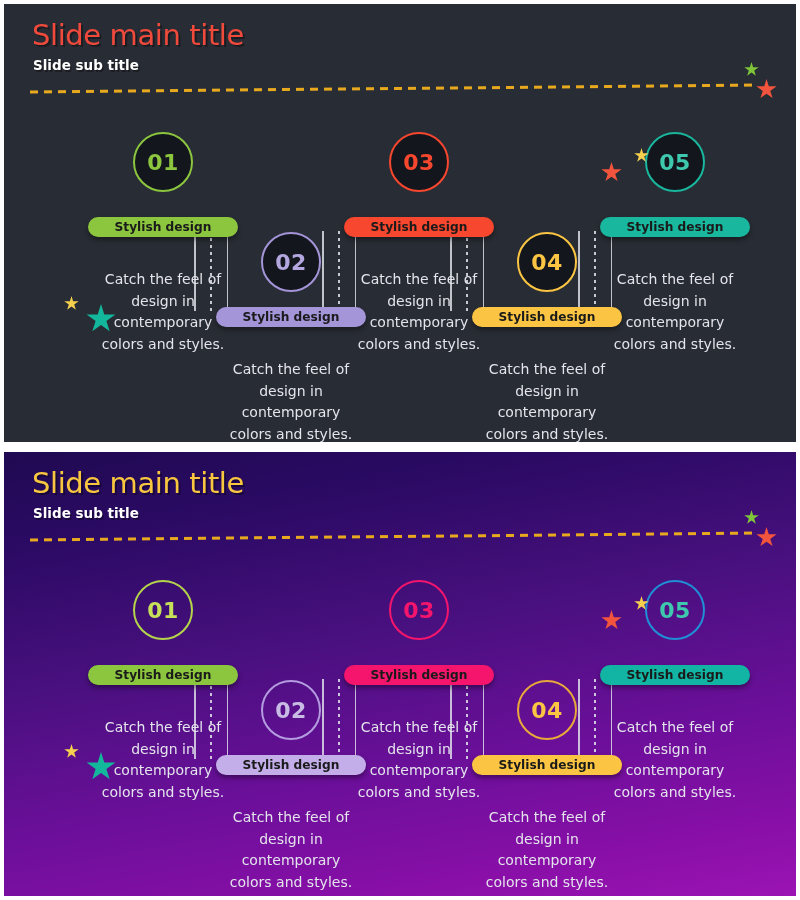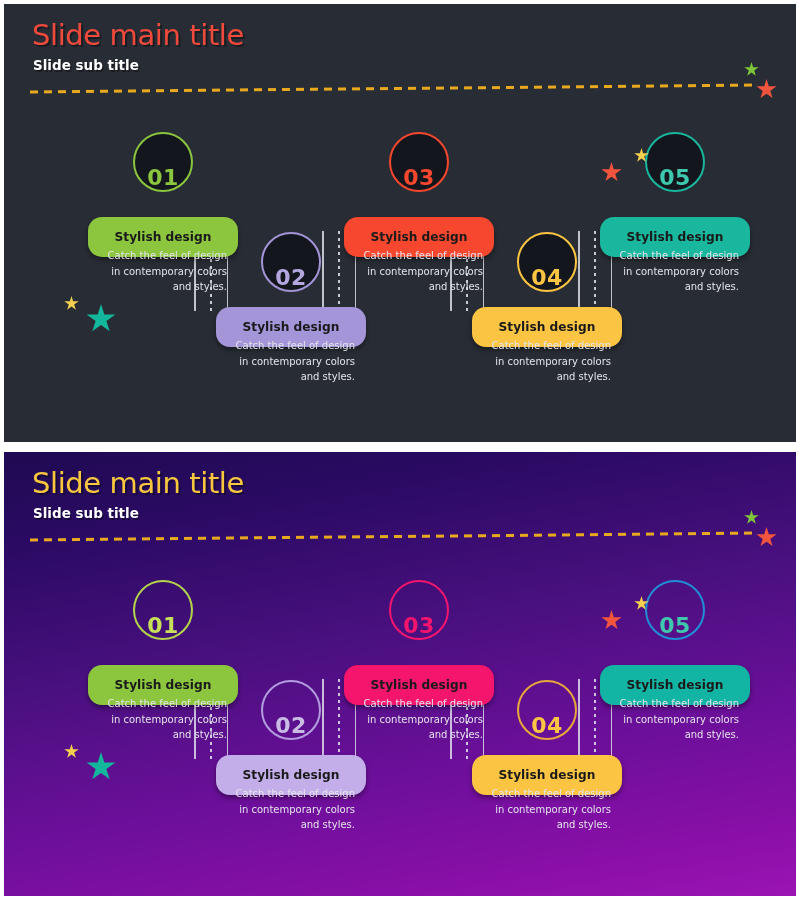--- a/index.html
+++ b/index.html
@@ -52,39 +52,40 @@
                        2% 35%, 39% 35%);
   }
   .star-sm { width: 15px; height: 15px; }
   .star-md { width: 21px; height: 21px; }
   .star-lg { width: 30px; height: 30px; }
 
   .circle {
     position: absolute;
     width: 60px; height: 60px; border-radius: 50%;
     border: 2px solid currentColor;
-    display: flex; align-items: flex-end; justify-content: center;
+    display: flex; align-items: center; justify-content: center;
     font-size: 22px; font-weight: 700; letter-spacing: .5px;
   }
   .circle-fill { background:#13161c; }
   .circle-open { background: transparent; }
 
   .pill {
     position: absolute;
-    width: 150px; height: 40px; border-radius: 14px;
+    width: 150px; height: 20px; border-radius: 14px;
     display: flex; align-items: center; justify-content: center;
     font-size: 12.2px; font-weight: 700; color:#1a1a1a;
     box-shadow: 0 3px 5px rgba(0,0,0,.38);
     white-space: nowrap;
   }
 
   .body {
     position: absolute; width: 128px;
-    font-size: 10px; line-height: 1.55; text-align: right;
+    font-size: 14px; line-height: 1.55; text-align: center;
     color: #e4e4ec;
+    margin-top: 21px;
   }
 
   
   .conn { position:absolute; }
   .rail { position:absolute; top:0; width:1.5px; height:100%;
           background: rgba(226,228,236,.82); }
   .rail-l { left:0; }
   .rail-r { right:0; }
   .dots { position:absolute; top:0; left:50%; margin-left:-1px;
           width:2px; height:100%;

